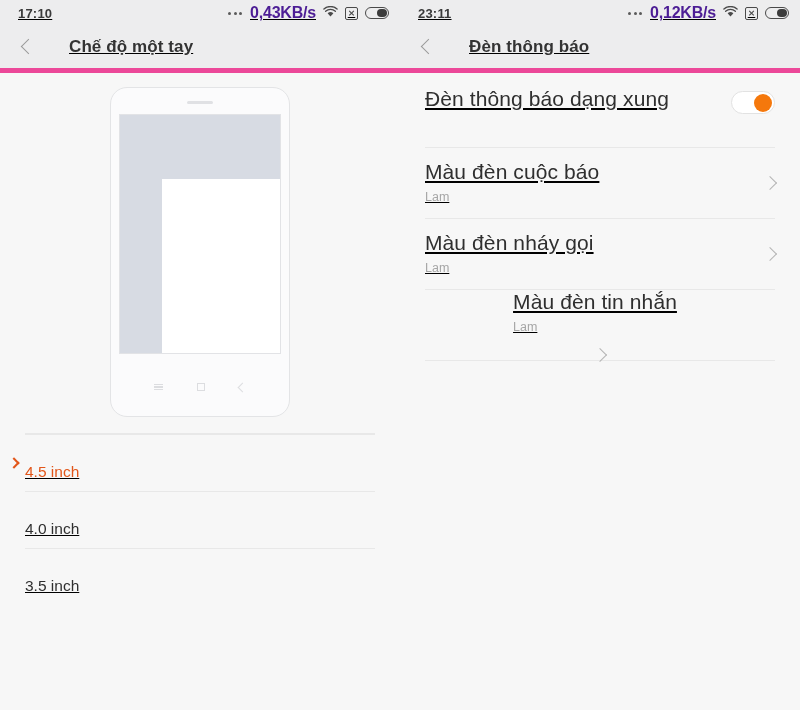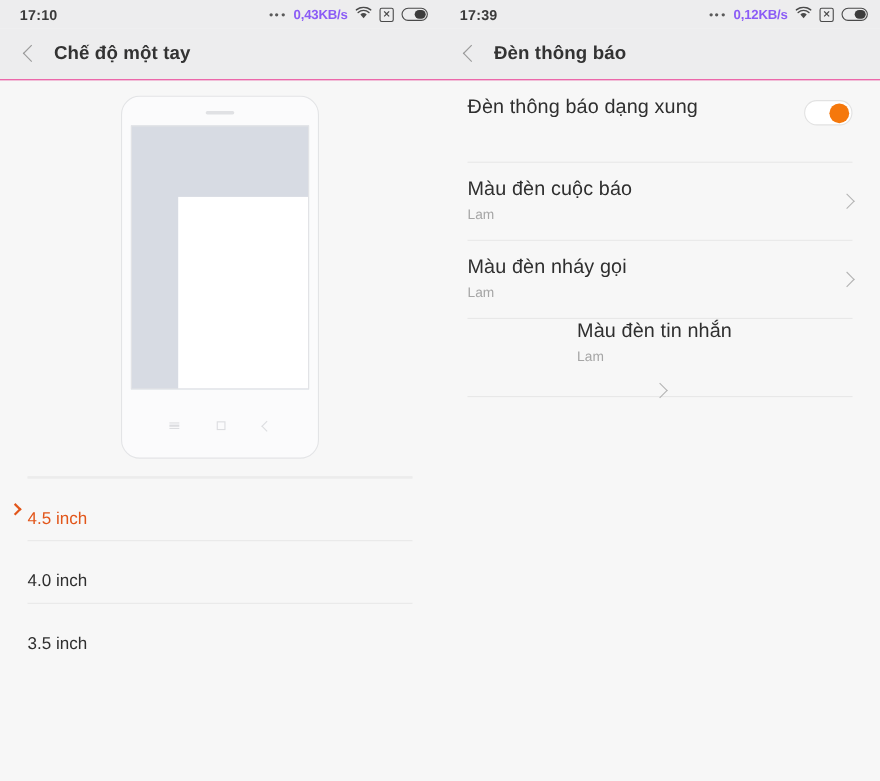--- a/index.html
+++ b/index.html
@@ -3,51 +3,51 @@
 <meta charset="utf-8">
 <style>
   * { box-sizing: border-box; margin: 0; padding: 0; }
   html, body {
     width: 800px; height: 710px;
     font-family: "Liberation Sans", "DejaVu Sans", sans-serif;
     background: #f7f7f7;
     overflow: hidden;
   }
   .screen { display: flex; width: 800px; height: 710px; }
-  .panel { width: 400px; height: 710px; position: relative; background: #f7f7f7; }
+  .panel { width: 400px; height: 710px; position: relative; background: #f7f7f7; text-decoration: underline; }
 
   
   .statusbar {
     height: 26px; background: #ededee;
     display: flex; align-items: center;
     padding: 0 11px 0 18px;
     font-size: 13px; color: #3a3a3a; font-weight: bold;
   }
   .clock { letter-spacing: .2px; }
   .sb-right { margin-left: auto; display: flex; align-items: center; gap: 7px; }
   .dots { display: flex; gap: 2.5px; align-items: center; margin-right: 1px; }
   .dots i { width: 3px; height: 3px; border-radius: 50%; background: #5a5a5a; display: block; }
-  .speed { font-size: 12px; font-weight: bold; color: #8b5cf6; letter-spacing: -.2px; }
+  .speed { font-size: 16px; font-weight: bold; color: #4c1d95; letter-spacing: -.2px; }
   .ico { display: block; }
   .simx {
     width: 13px; height: 13px; border: 1.3px solid #4a4a4a; border-radius: 2px;
     font-size: 9px; line-height: 11px; text-align: center; color: #4a4a4a;
     font-weight: bold; font-family: "DejaVu Sans", sans-serif;
   }
   .batt {
     width: 24px; height: 12px; border: 1.3px solid #4a4a4a; border-radius: 6px;
     position: relative; display: flex; align-items: center; justify-content: flex-end;
     padding: 1.3px;
   }
   .batt .fill { width: 48%; height: 100%; background: #3c3c3c; border-radius: 4px; }
 
   
   .header {
-    height: 47px; background: #ededee; border-bottom: 1px solid #ec4899;
-    display: flex; align-items: center; padding-left: 15px;
+    height: 47px; background: #ededee; border-bottom: 5px solid #ec4899;
+    display: flex; align-items: center; padding-left: 15px; gap: 20px;
   }
   .backchev { width: 26px; height: 26px; flex: 0 0 26px; position: relative; }
   .backchev::before {
     content: ""; position: absolute; left: 8px; top: 7px;
     width: 10px; height: 10px;
     border-left: 1.6px solid #9a9a9a; border-bottom: 1.6px solid #9a9a9a;
     transform: rotate(45deg);
   }
   .htitle { font-size: 17px; font-weight: bold; color: #333; margin-left: 8px; letter-spacing: .1px; }
 
@@ -83,21 +83,21 @@
 
   
   .divider { height: 1px; background: #e8e8e8; margin-left: 25px; margin-right: 25px; }
   .panel-right .divider { margin-left: 25px; margin-right: 25px; }
 
   .row {
     display: flex; align-items: center;
     padding: 0 25px; min-height: 54px; position: relative;
   }
   .row .texts { flex: 1 1 auto; padding-right: 10px; }
-  .row .title { font-size: 18px; color: #2f2f2f; letter-spacing: .1px; }
+  .row .title { font-size: 21px; color: #2f2f2f; letter-spacing: .1px; }
   .row .sub { font-size: 12.5px; color: #a6a6a6; margin-top: 4px; line-height: 1.45; }
 
   .toggle {
     width: 44px; height: 23px; border-radius: 12px;
     background: #ffffff; border: 1px solid #e2e2e2;
     position: relative; flex: 0 0 44px;
   }
   .toggle .knob {
     position: absolute; right: 2px; top: 50%; transform: translateY(-50%);
     width: 18px; height: 18px; border-radius: 50%; background: #f5780c;
@@ -192,21 +192,21 @@
 
     <div class="opt-row">
       <span class="opt-label">3.5 inch</span>
     </div>
 
   </div>
 
   <div class="panel panel-right">
 
     <div class="statusbar">
-      <span class="clock">17:39</span>
+      <span class="clock">23:11</span>
       <div class="sb-right">
         <span class="dots">
             <i></i>
             <i></i>
             <i></i>
           </span>
         <span class="speed">0,12KB/s</span>
         <span class="ico">
           <svg width="15" height="12" viewBox="0 0 15 12">
             <path d="M7.5 10.6 L4.6 7.2 a4.4 4.4 0 0 1 5.8 0 Z" fill="#4a4a4a"></path>

